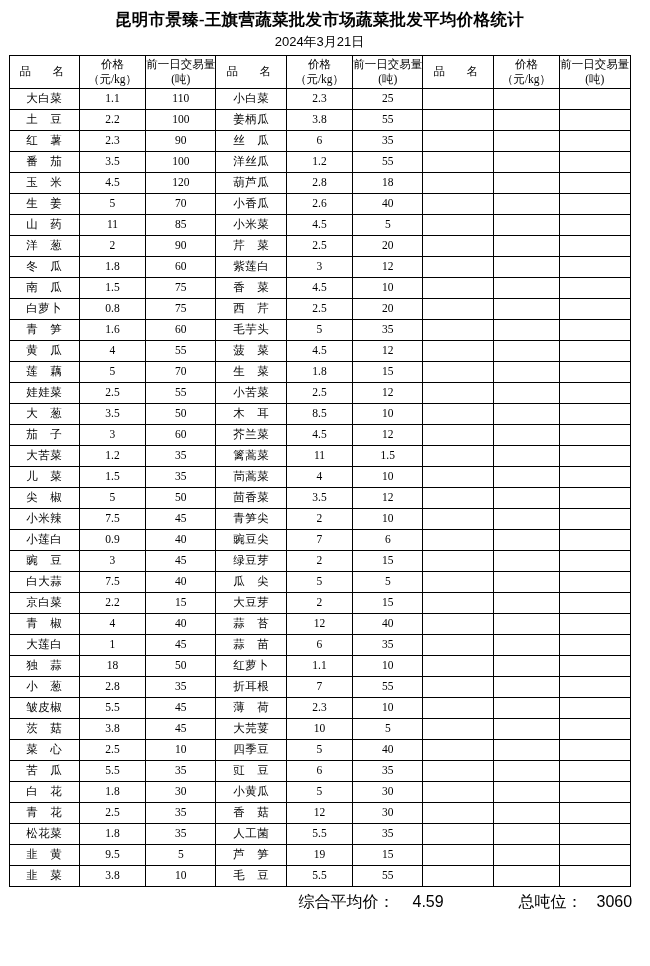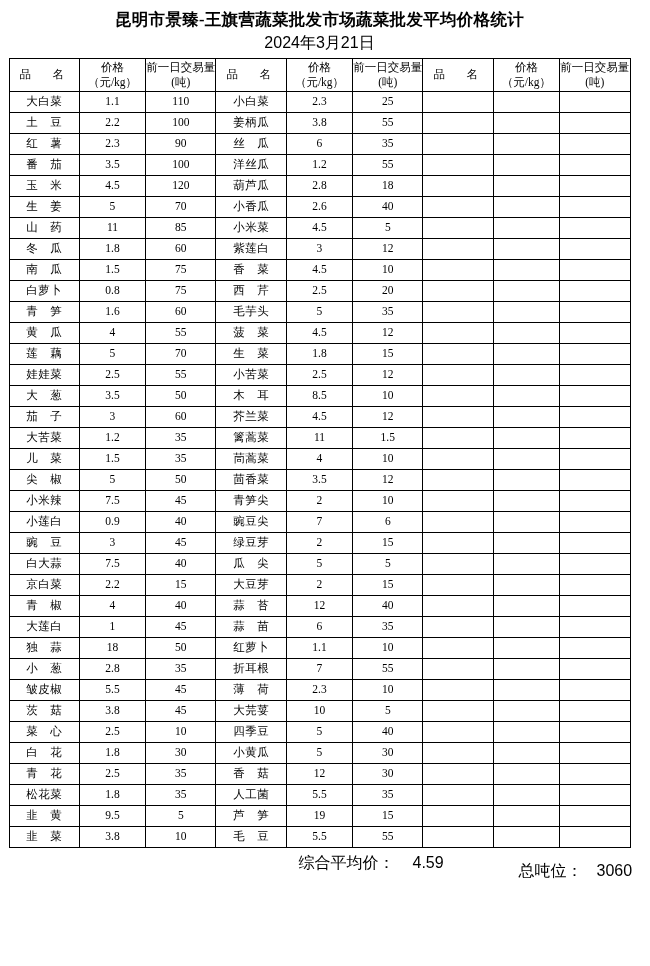--- a/index.html
+++ b/index.html
@@ -25,21 +25,21 @@
     text-align: center;
     font-size: 16.5px;
     font-weight: bold;
     letter-spacing: 0.3px;
     margin: 2px 0 2px 0;
     line-height: 1.25;
     white-space: nowrap;
   }
   .subtitle {
     text-align: center;
-    font-size: 16px;
+    font-size: 13px;
     font-family: "Liberation Sans", sans-serif;
     margin-bottom: 4px;
   }
   table.main {
     border-collapse: collapse;
     width: 622px;
     table-layout: fixed;
     margin: 0 auto;
     font-family: Liberation Serif, serif;
   }
@@ -78,21 +78,20 @@
     position: absolute;
     left: 290px;
     top: 0;
     white-space: nowrap;
   }
   .footer .total {
     position: absolute;
     left: 510px;
     top: 0;
     white-space: nowrap;
-    margin-top: 8px;
   }
   .footer .avg .val { display: inline-block; margin-left: 18px; }
   .footer .total .val { display: inline-block; margin-left: 14px; }
 </style>
 </head>
 <body>
 
 <div class="page">
 
   <div class="title">昆明市景臻-王旗营蔬菜批发市场蔬菜批发平均价格统计</div>
@@ -195,20 +194,31 @@
           <td>11</td>
           <td>85</td>
           <td class="name-cell">小米菜</td>
           <td>4.5</td>
           <td>5</td>
           <td class="name-cell"></td>
           <td></td>
           <td></td>
         </tr>
         <tr>
+          <td class="name-cell">洋　葱</td>
+          <td>2</td>
+          <td>90</td>
+          <td class="name-cell">芹　菜</td>
+          <td>2.5</td>
+          <td>20</td>
+          <td class="name-cell"></td>
+          <td></td>
+          <td></td>
+        </tr>
+        <tr>
           <td class="name-cell">冬　瓜</td>
           <td>1.8</td>
           <td>60</td>
           <td class="name-cell">紫莲白</td>
           <td>3</td>
           <td>12</td>
           <td class="name-cell"></td>
           <td></td>
           <td></td>
         </tr>
@@ -454,20 +464,31 @@
           <td></td>
           <td></td>
         </tr>
         <tr>
           <td class="name-cell">菜　心</td>
           <td>2.5</td>
           <td>10</td>
           <td class="name-cell">四季豆</td>
           <td>5</td>
           <td>40</td>
+          <td class="name-cell"></td>
+          <td></td>
+          <td></td>
+        </tr>
+        <tr>
+          <td class="name-cell">苦　瓜</td>
+          <td>5.5</td>
+          <td>35</td>
+          <td class="name-cell">豇　豆</td>
+          <td>6</td>
+          <td>35</td>
           <td class="name-cell"></td>
           <td></td>
           <td></td>
         </tr>
         <tr>
           <td class="name-cell">白　花</td>
           <td>1.8</td>
           <td>30</td>
           <td class="name-cell">小黄瓜</td>
           <td>5</td>

